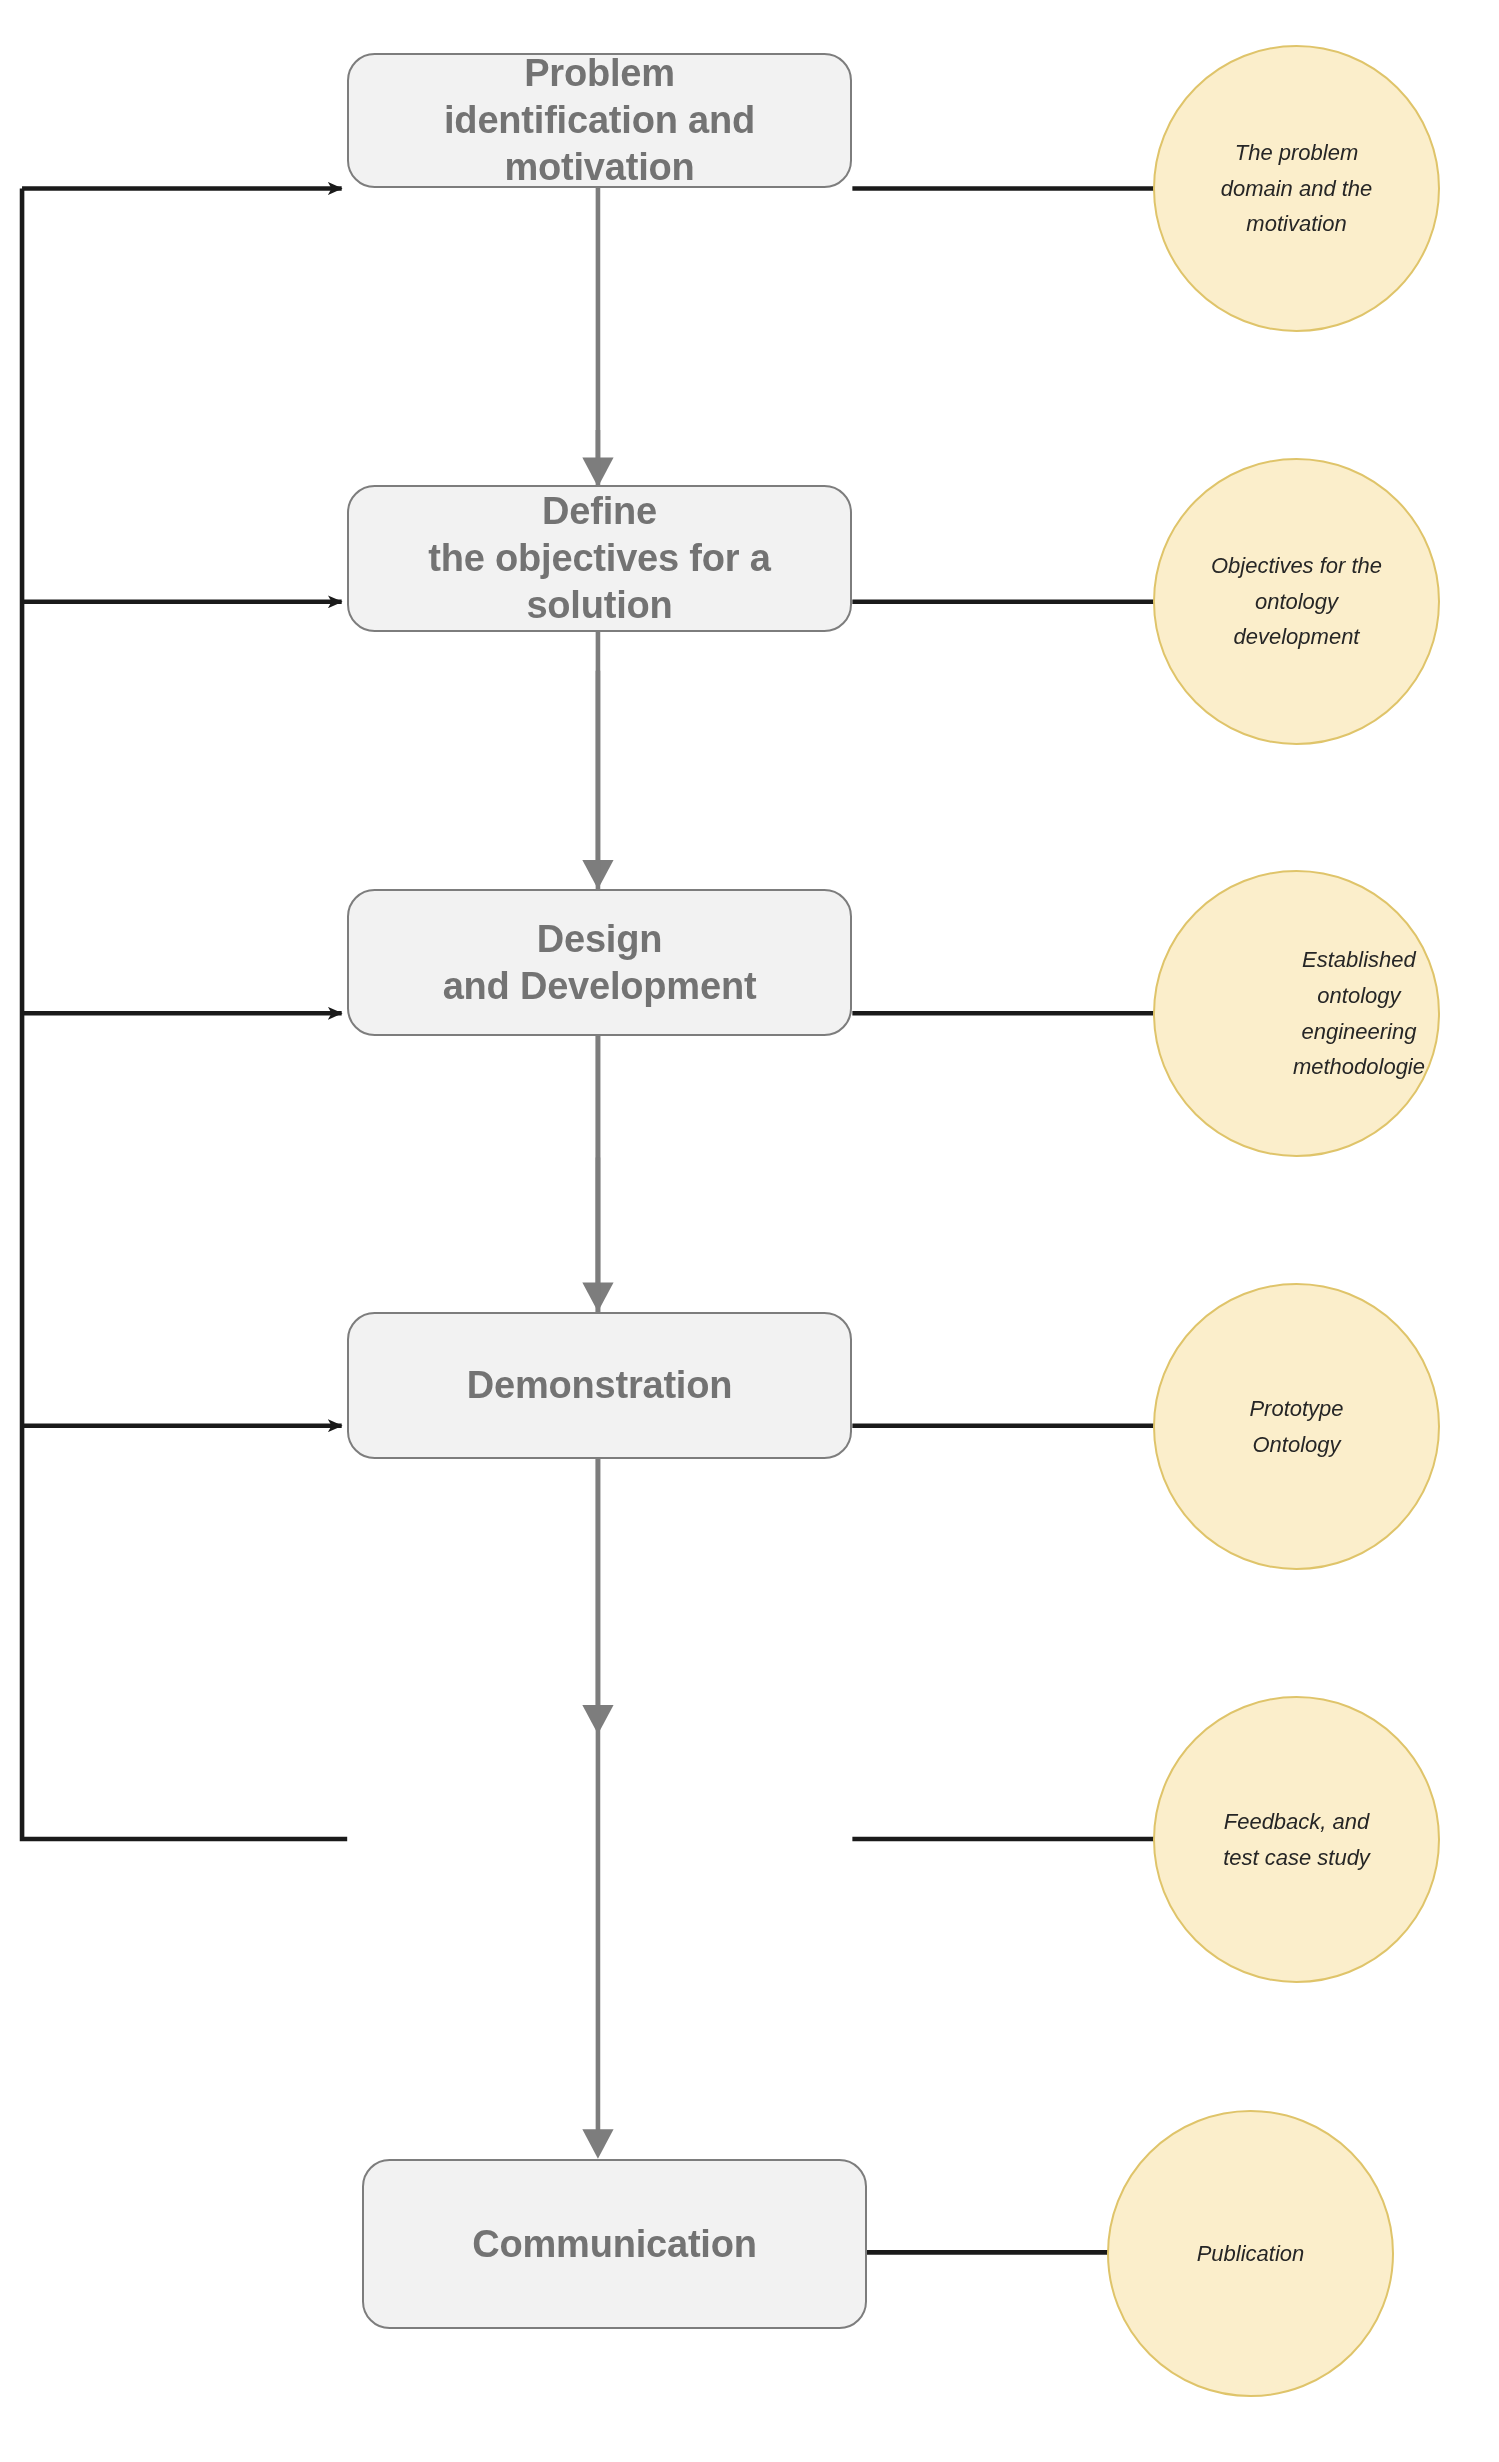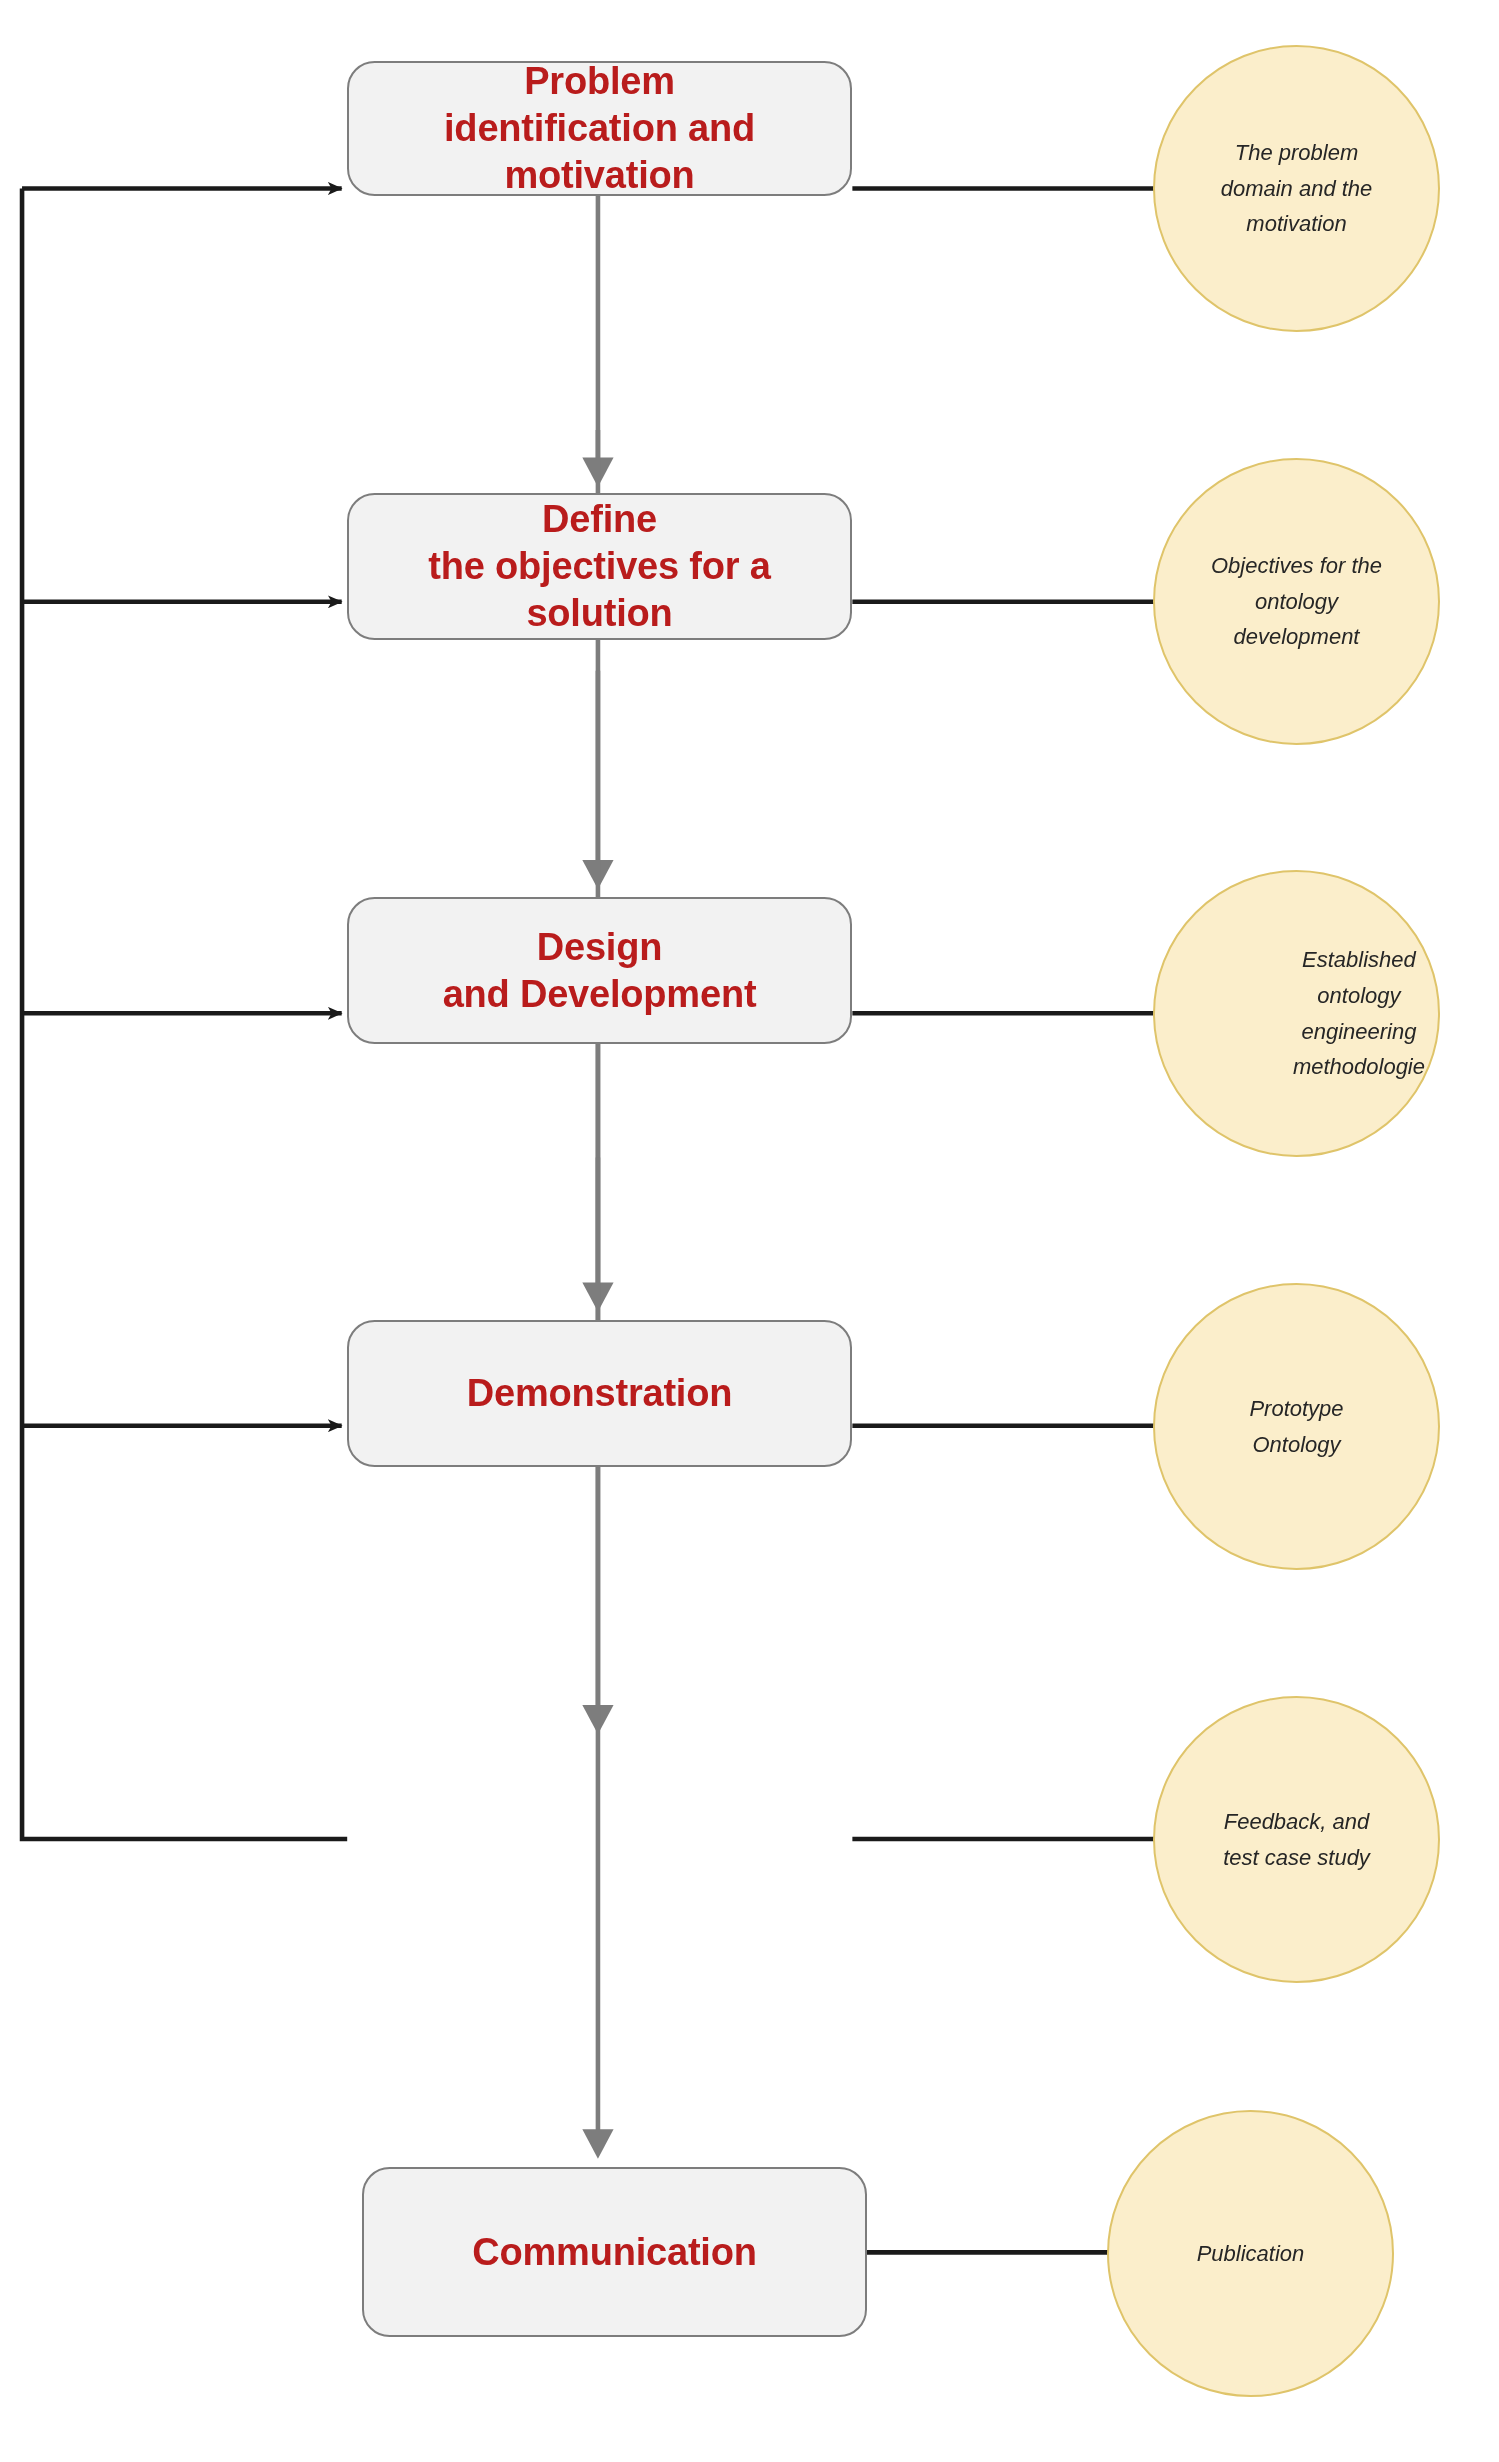--- a/index.html
+++ b/index.html
@@ -10,27 +10,26 @@
   .node-box{
     position:absolute;
     box-sizing:border-box;
     background:#f2f2f2;
     border:2.8px solid #7d7d7d;
     border-radius:27.6px;
     display:flex;
     align-items:center;
     justify-content:center;
     text-align:center;
-    color:#b91c1c;
+    color:#737373;
     font-weight:bold;
     font-size:38px;
     line-height:1.23;
     letter-spacing:-0.2px;
     padding:0 16.5px;
-    margin-top:8px;
   }
   .node-box .label{white-space:pre-line;}
 
   .node-circle{
     position:absolute;
     box-sizing:border-box;
     border-radius:50%;
     background:#fbeecb;
     border:2.8px solid #dfc46a;
     display:flex;

